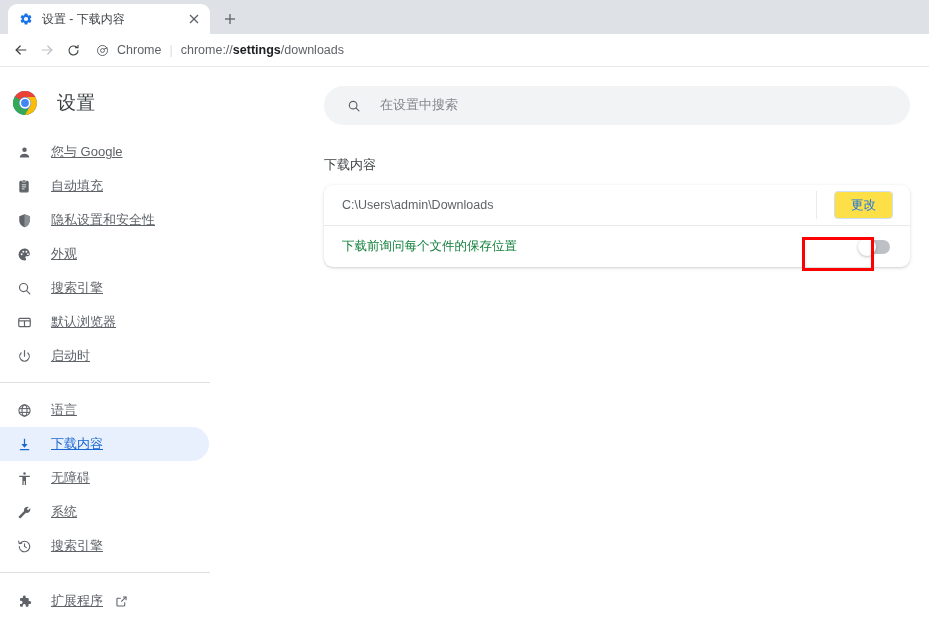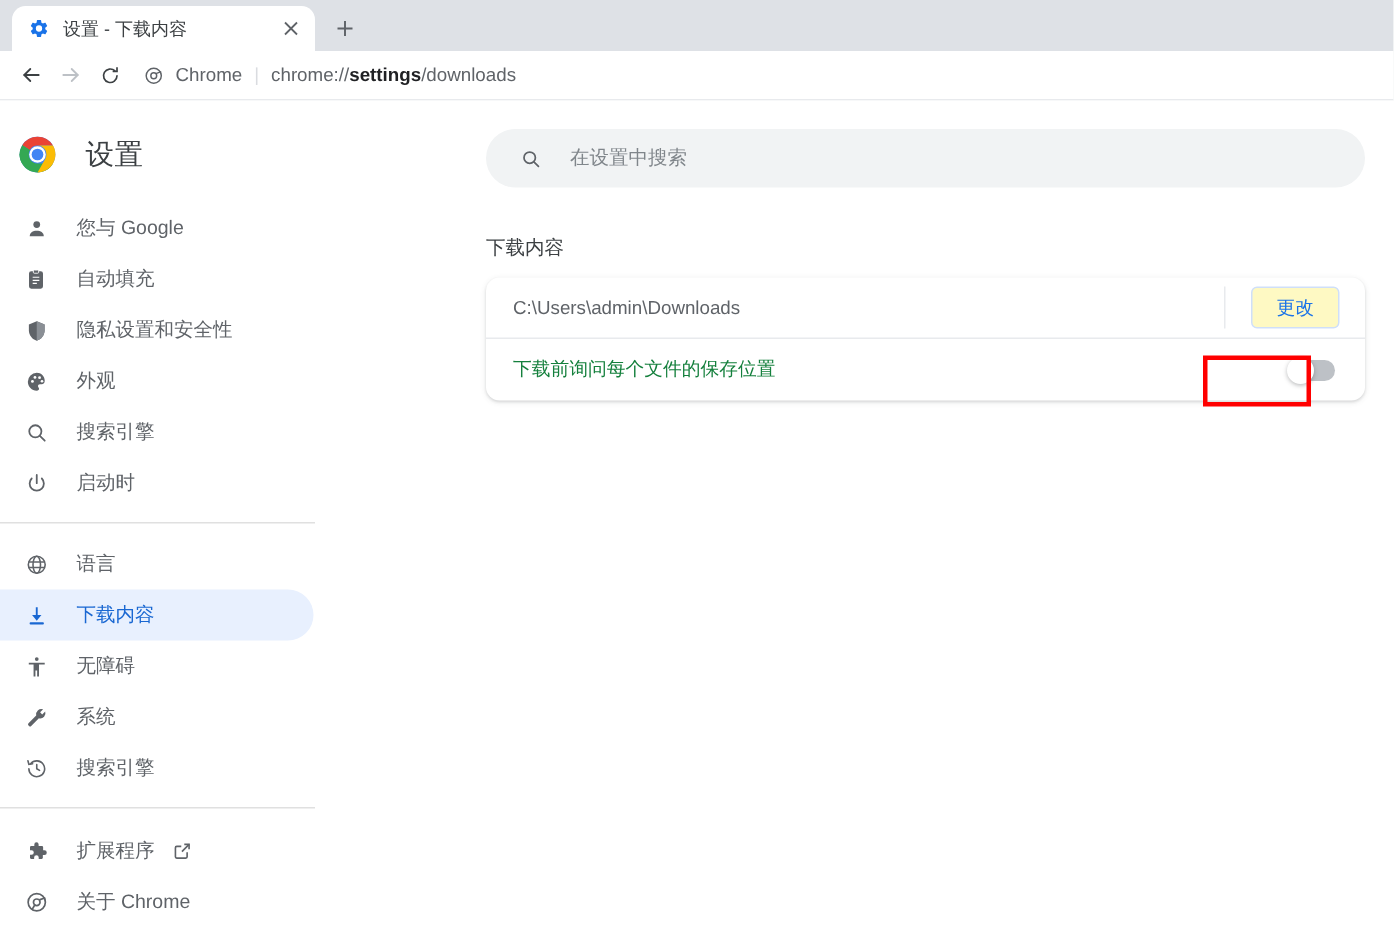--- a/index.html
+++ b/index.html
@@ -146,20 +146,21 @@
   }
   .nav-item .nav-icon {
     width: 20px; height: 20px;
     flex: 0 0 20px;
     display: flex; align-items: center; justify-content: center;
     color: #5f6368;
   }
   .nav-item .nav-label {
     margin-left: 17px;
     white-space: nowrap;
+    text-decoration: underline;
   }
   .nav-item.selected {
     background: #e8f0fe;
     color: #1967d2;
   }
   .nav-item.selected .nav-icon { color: #1967d2; }
   .nav-ext-icon {
     margin-left: 11px;
     width: 14px; height: 14px;
     display: flex; align-items: center; justify-content: center;
@@ -234,21 +235,21 @@
   .row-text.label { color: #15803d; }
   .row-divider-v {
     width: 1px;
     height: 28px;
     background: #e8eaed;
     margin-right: 17px;
   }
   .change-btn {
     border: 1px solid #cfdff9;
     color: #1a73e8;
-    background: #fef9c3;
+    background: #fde047;
     font-family: inherit;
     font-size: 12.5px;
     height: 28px;
     padding: 0 16px;
     border-radius: 4px;
     line-height: 1;
     white-space: nowrap;
   }
 
   
@@ -410,20 +411,30 @@
       <div class="nav-item">
         <span class="nav-icon">
           <svg width="15" height="15" viewBox="0 0 24 24" fill="none" stroke="#5f6368" stroke-width="1.9" stroke-linecap="round">
             <circle cx="10.5" cy="10.5" r="6.5"></circle>
               <line x1="15.3" y1="15.3" x2="20.5" y2="20.5"></line>
           </svg>
         </span>
         <span class="nav-label">搜索引擎</span>
       </div>
 
+      <div class="nav-item">
+        <span class="nav-icon">
+          <svg width="15" height="15" viewBox="0 0 24 24" fill="none" stroke="#5f6368" stroke-width="1.9">
+            <rect x="2.8" y="5.5" width="18.4" height="13" rx="1.6"></rect>
+            <line x1="2.8" y1="9.4" x2="21.2" y2="9.4"></line>
+            <line x1="12" y1="9.4" x2="12" y2="18.5"></line>
+          </svg>
+        </span>
+        <span class="nav-label">默认浏览器</span>
+      </div>
 
       <div class="nav-item">
         <span class="nav-icon">
           <svg width="15" height="15" viewBox="0 0 24 24" fill="none" stroke="#5f6368" stroke-width="1.9" stroke-linecap="round">
             <path d="M6.6 6.4a7.6 7.6 0 1010.8 0"></path>
               <line x1="12" y1="2.6" x2="12" y2="11.4"></line>
           </svg>
         </span>
         <span class="nav-label">启动时</span>
       </div>

